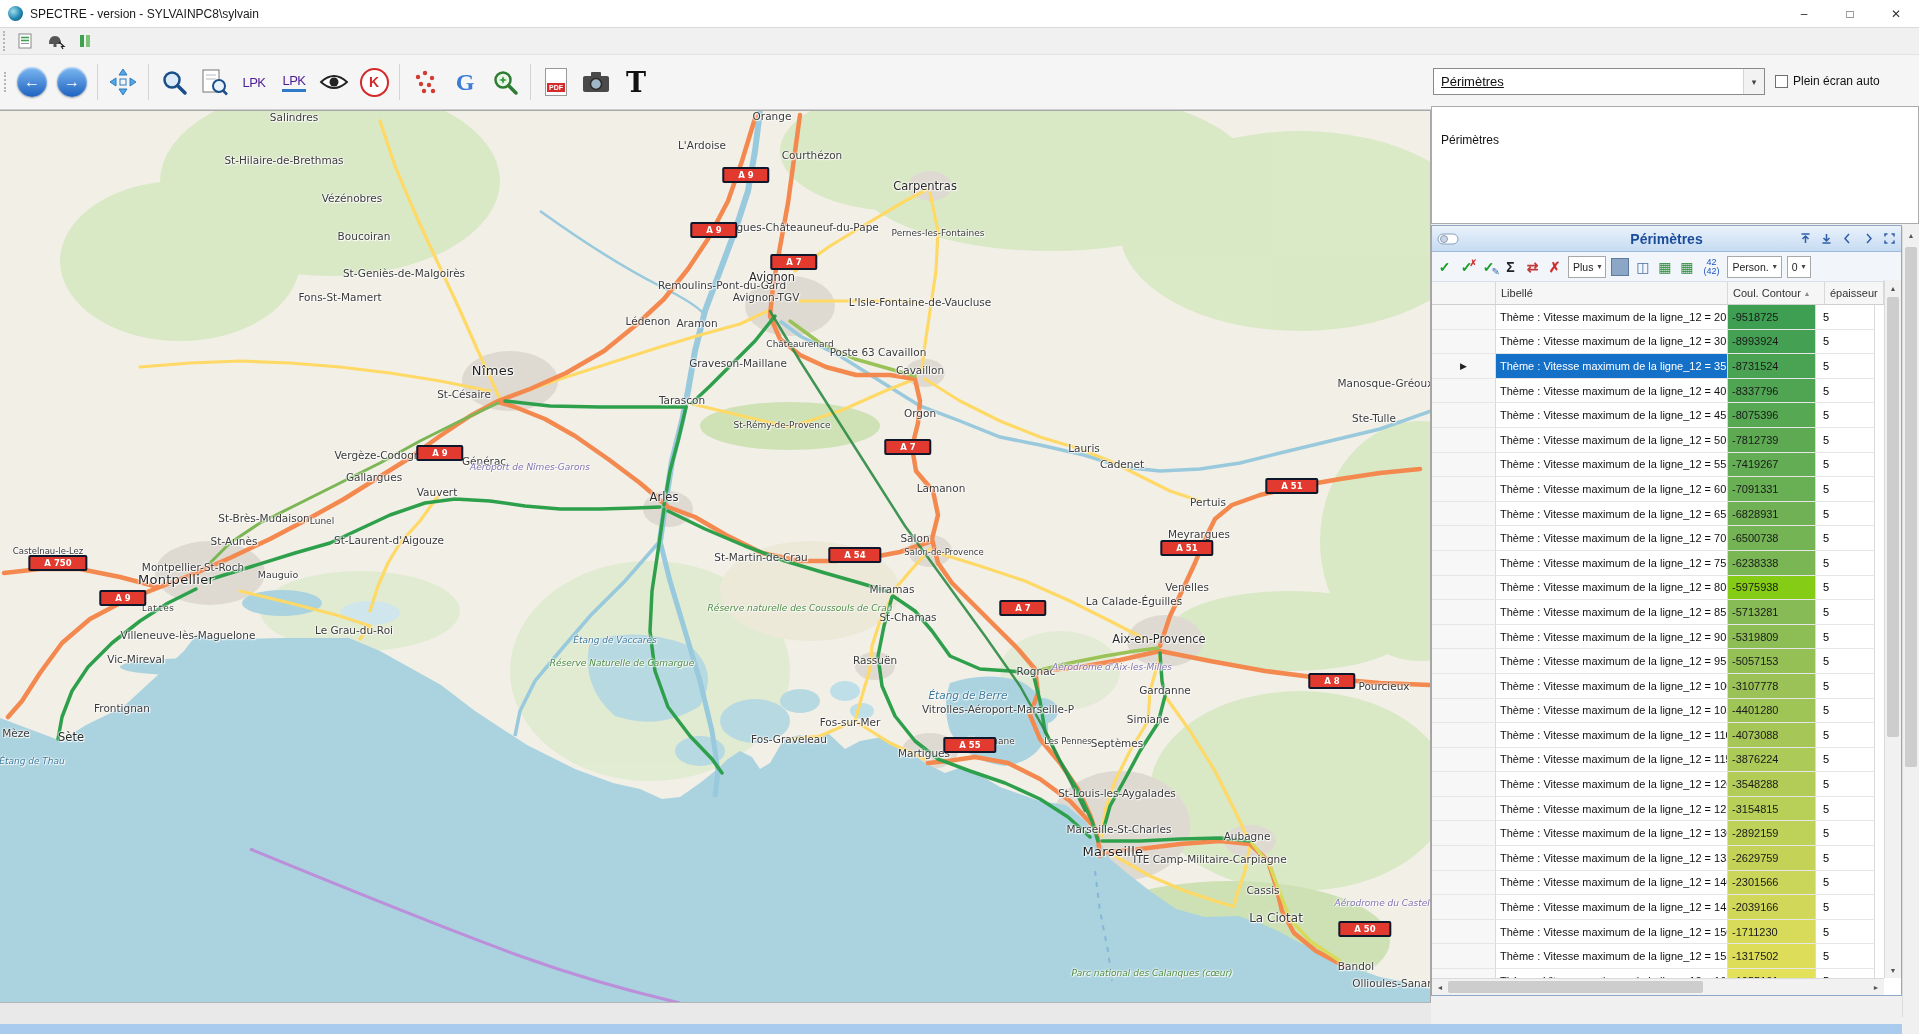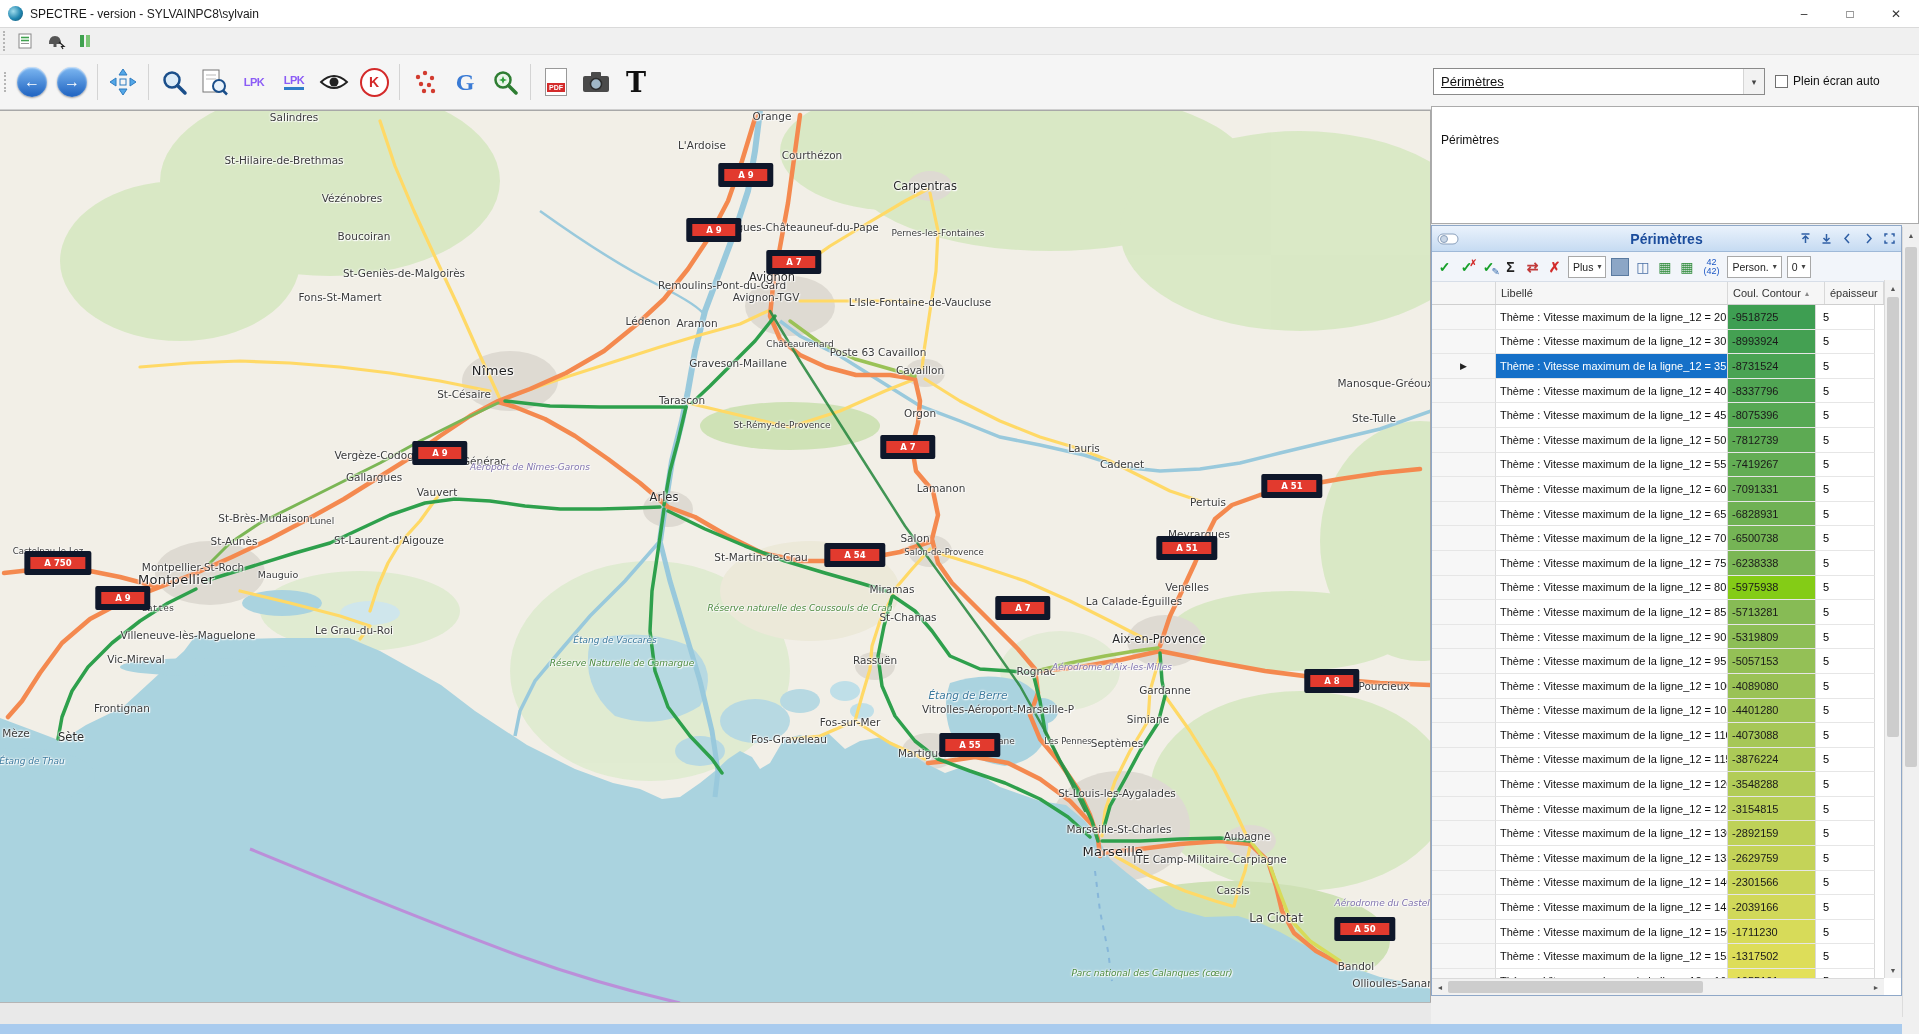--- a/index.html
+++ b/index.html
@@ -24,21 +24,21 @@
   
   .toolbar{position:absolute;left:0;top:55px;width:100%;height:54px;background:#F5F5F5;
            border-bottom:1px solid #CFCFCF;}
   .map-tools{position:absolute;left:4px;top:7px;display:flex;align-items:center;gap:4px;}
   .tool-btn{min-width:36px;height:40px;display:flex;align-items:center;justify-content:center;border-radius:3px;}
   .tool-sep{width:1px;height:36px;background:#D4D4D4;margin:0 3px;}
   .nav-circle{width:30px;height:30px;border-radius:50%;color:#fff;font-size:16px;font-weight:bold;
               display:flex;align-items:center;justify-content:center;
               background:linear-gradient(#7DB8F2,#1E62C0);
               box-shadow:inset 0 1px 2px rgba(255,255,255,.7),0 1px 2px rgba(0,0,0,.35);}
-  .lpk{font-weight:bold;font-size:11px;color:#8b5cf6;letter-spacing:-0.5px;}
+  .lpk{font-weight:normal;font-size:13px;color:#4c1d95;letter-spacing:-0.5px;}
   .lpk2{border-bottom:3px solid #2E7CC8;padding-bottom:1px;}
   .k-logo{width:25px;height:25px;border:2.5px solid #D42A2A;border-radius:50%;color:#D42A2A;
           font-weight:bold;font-size:14px;display:flex;align-items:center;justify-content:center;background:#fff;}
   .g-logo{font-family:"Liberation Serif",serif;font-weight:bold;font-size:24px;color:#3A7BD5;}
   .t-tool{font-family:"DejaVu Serif",serif;font-weight:bold;font-size:27px;color:#111;}
   .pdf-icon{width:20px;height:26px;background:#fff;border:1px solid #999;display:flex;
             align-items:flex-end;justify-content:center;}
   .pdf-label{background:#D42B2B;color:#fff;font-weight:bold;font-size:7px;padding:1px 2px;margin-bottom:3px;}
 
   
@@ -63,21 +63,21 @@
   .map-label{position:absolute;transform:translate(-50%,-50%);white-space:nowrap;
              font-family:"DejaVu Sans",sans-serif;font-size:10.5px;color:#3A3A3A;
              text-shadow:0 0 2px #fff,0 0 2px #fff,0 0 3px #fff,1px 1px 1px #fff;}
   .map-label.city{font-size:13px;color:#1F1F1F;letter-spacing:.3px;}
   .map-label.md{font-size:11.5px;color:#2A2A2A;}
   .map-label.water{color:#3C7A9E;font-style:italic;}
   .map-label.green{color:#4C8A3F;font-style:italic;font-size:9px;}
   .map-label.air{color:#8073AE;font-style:italic;font-size:9px;}
   .badge{position:absolute;transform:translate(-50%,-50%);background:#E23A2E;color:#fff;
          font-family:"DejaVu Sans",sans-serif;font-weight:bold;font-size:8.5px;padding:1px 14px;
-         border-radius:2px;border:6px solid #0f172a;pointer-events:none;}
+         border-radius:2px;border:2px solid #0f172a;pointer-events:none;}
 
   
   .below-map{position:absolute;left:0;top:1002px;width:1431px;height:22px;background:#E9E9E9;
              border-top:1px solid #B5B5B5;box-sizing:border-box;}
   .blue-strip{position:absolute;left:0;top:1024px;width:1902px;height:10px;background:#A9CBEE;}
   .panel-below{position:absolute;left:1431px;top:996px;width:471px;height:28px;background:#F0F0F0;}
 
   
   .grid{position:absolute;left:1431px;top:225px;width:471px;height:771px;background:#fff;
         border:1px solid #8FA8C8;box-sizing:border-box;}
@@ -478,21 +478,21 @@
         <span class="map-label" style="left: 1117px; top: 632px;">Septèmes</span>
         <span class="map-label md" style="left: 71px; top: 626px;">Sète</span>
         <span class="map-label" style="left: 16px; top: 622px;">Mèze</span>
         <span class="map-label" style="left: 789px; top: 628px;">Fos-Graveleau</span>
         <span class="map-label" style="left: 924px; top: 642px;">Martigues</span>
         <span class="map-label" style="left: 1117px; top: 682px;">St-Louis-les-Aygalades</span>
         <span class="map-label" style="left: 1247px; top: 725px;">Aubagne</span>
         <span class="map-label" style="left: 1119px; top: 718px;">Marseille-St-Charles</span>
         <span class="map-label city" style="left: 1113px; top: 740px;">Marseille</span>
         <span class="map-label" style="left: 1210px; top: 748px;">ITE Camp-Militaire-Carpiagne</span>
-        <span class="map-label" style="left: 1233px; top: 779px;">Cassis</span>
+        <span class="map-label" style="left: 1263px; top: 779px;">Cassis</span>
         <span class="map-label" style="font-size: 12px; left: 1276px; top: 807px;">La Ciotat</span>
         <span class="map-label" style="left: 1356px; top: 855px;">Bandol</span>
         <span class="map-label" style="left: 1395px; top: 872px;">Ollioules-Sanary</span>
         <span class="map-label water" style="left: 968px; top: 584px;">Étang de Berre</span>
         <span class="map-label water" style="font-size: 9px; left: 615px; top: 529px;">Étang de Vaccarès</span>
         <span class="map-label water" style="font-size: 9px; left: 32px; top: 650px;">Étang de Thau</span>
         <span class="map-label green" style="left: 622px; top: 552px;">Réserve Naturelle de Camargue</span>
         <span class="map-label green" style="left: 800px; top: 497px;">Réserve naturelle des Coussouls de Crau</span>
         <span class="map-label green" style="left: 1152px; top: 862px;">Parc national des Calanques (cœur)</span>
         <span class="map-label air" style="left: 530px; top: 356px;">Aéroport de Nîmes-Garons</span>
@@ -689,21 +689,21 @@
         </div>
         <div class="grow">
           <div class="cell c-sel"></div>
           <div class="cell c-lib">Thème : Vitesse maximum de la ligne_12 = 95</div>
           <div class="cell c-col" style="background: rgb(148, 192, 86);">-5057153</div>
           <div class="cell c-ep">5</div>
         </div>
         <div class="grow">
           <div class="cell c-sel"></div>
           <div class="cell c-lib">Thème : Vitesse maximum de la ligne_12 = 100</div>
-          <div class="cell c-col" style="background: rgb(154, 194, 86);">-4089080</div>
+          <div class="cell c-col" style="background: rgb(154, 194, 86);">-3107778</div>
           <div class="cell c-ep">5</div>
         </div>
         <div class="grow">
           <div class="cell c-sel"></div>
           <div class="cell c-lib">Thème : Vitesse maximum de la ligne_12 = 105</div>
           <div class="cell c-col" style="background: rgb(160, 197, 87);">-4401280</div>
           <div class="cell c-ep">5</div>
         </div>
         <div class="grow">
           <div class="cell c-sel"></div>

